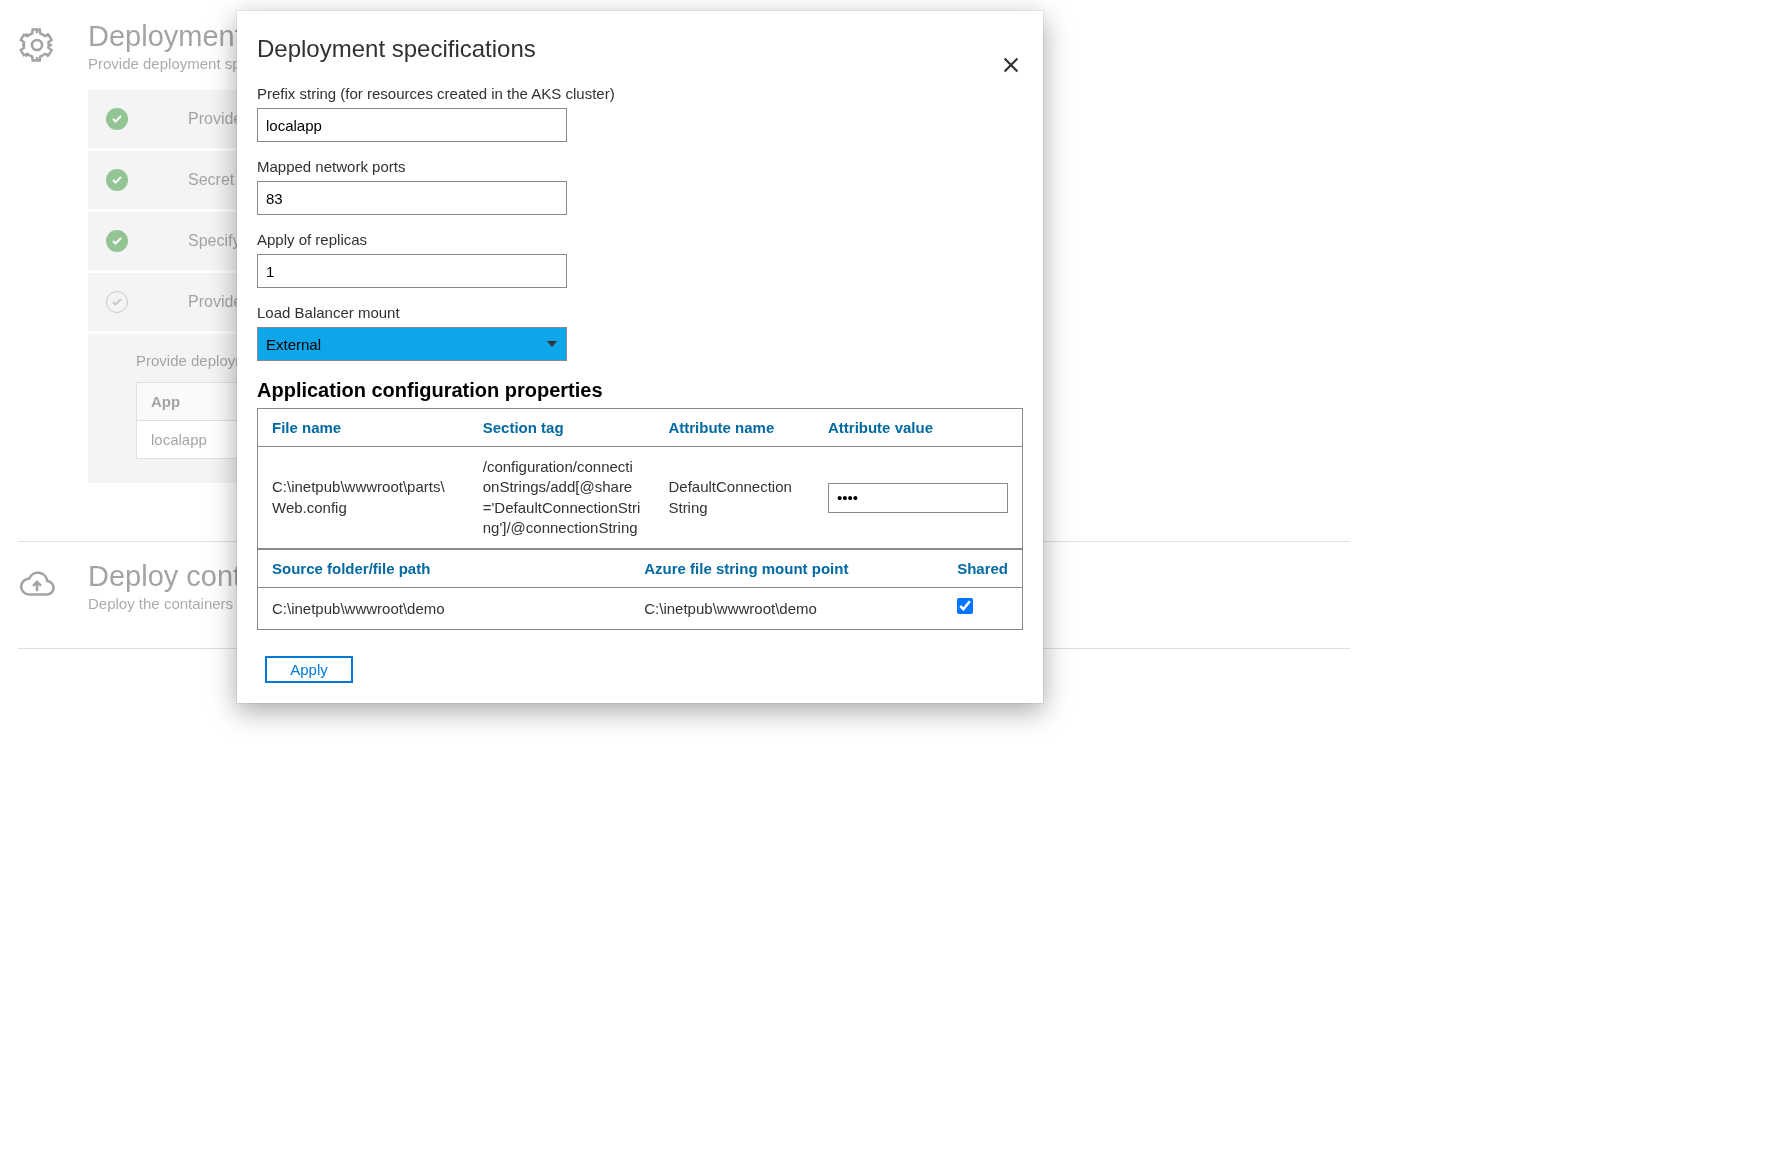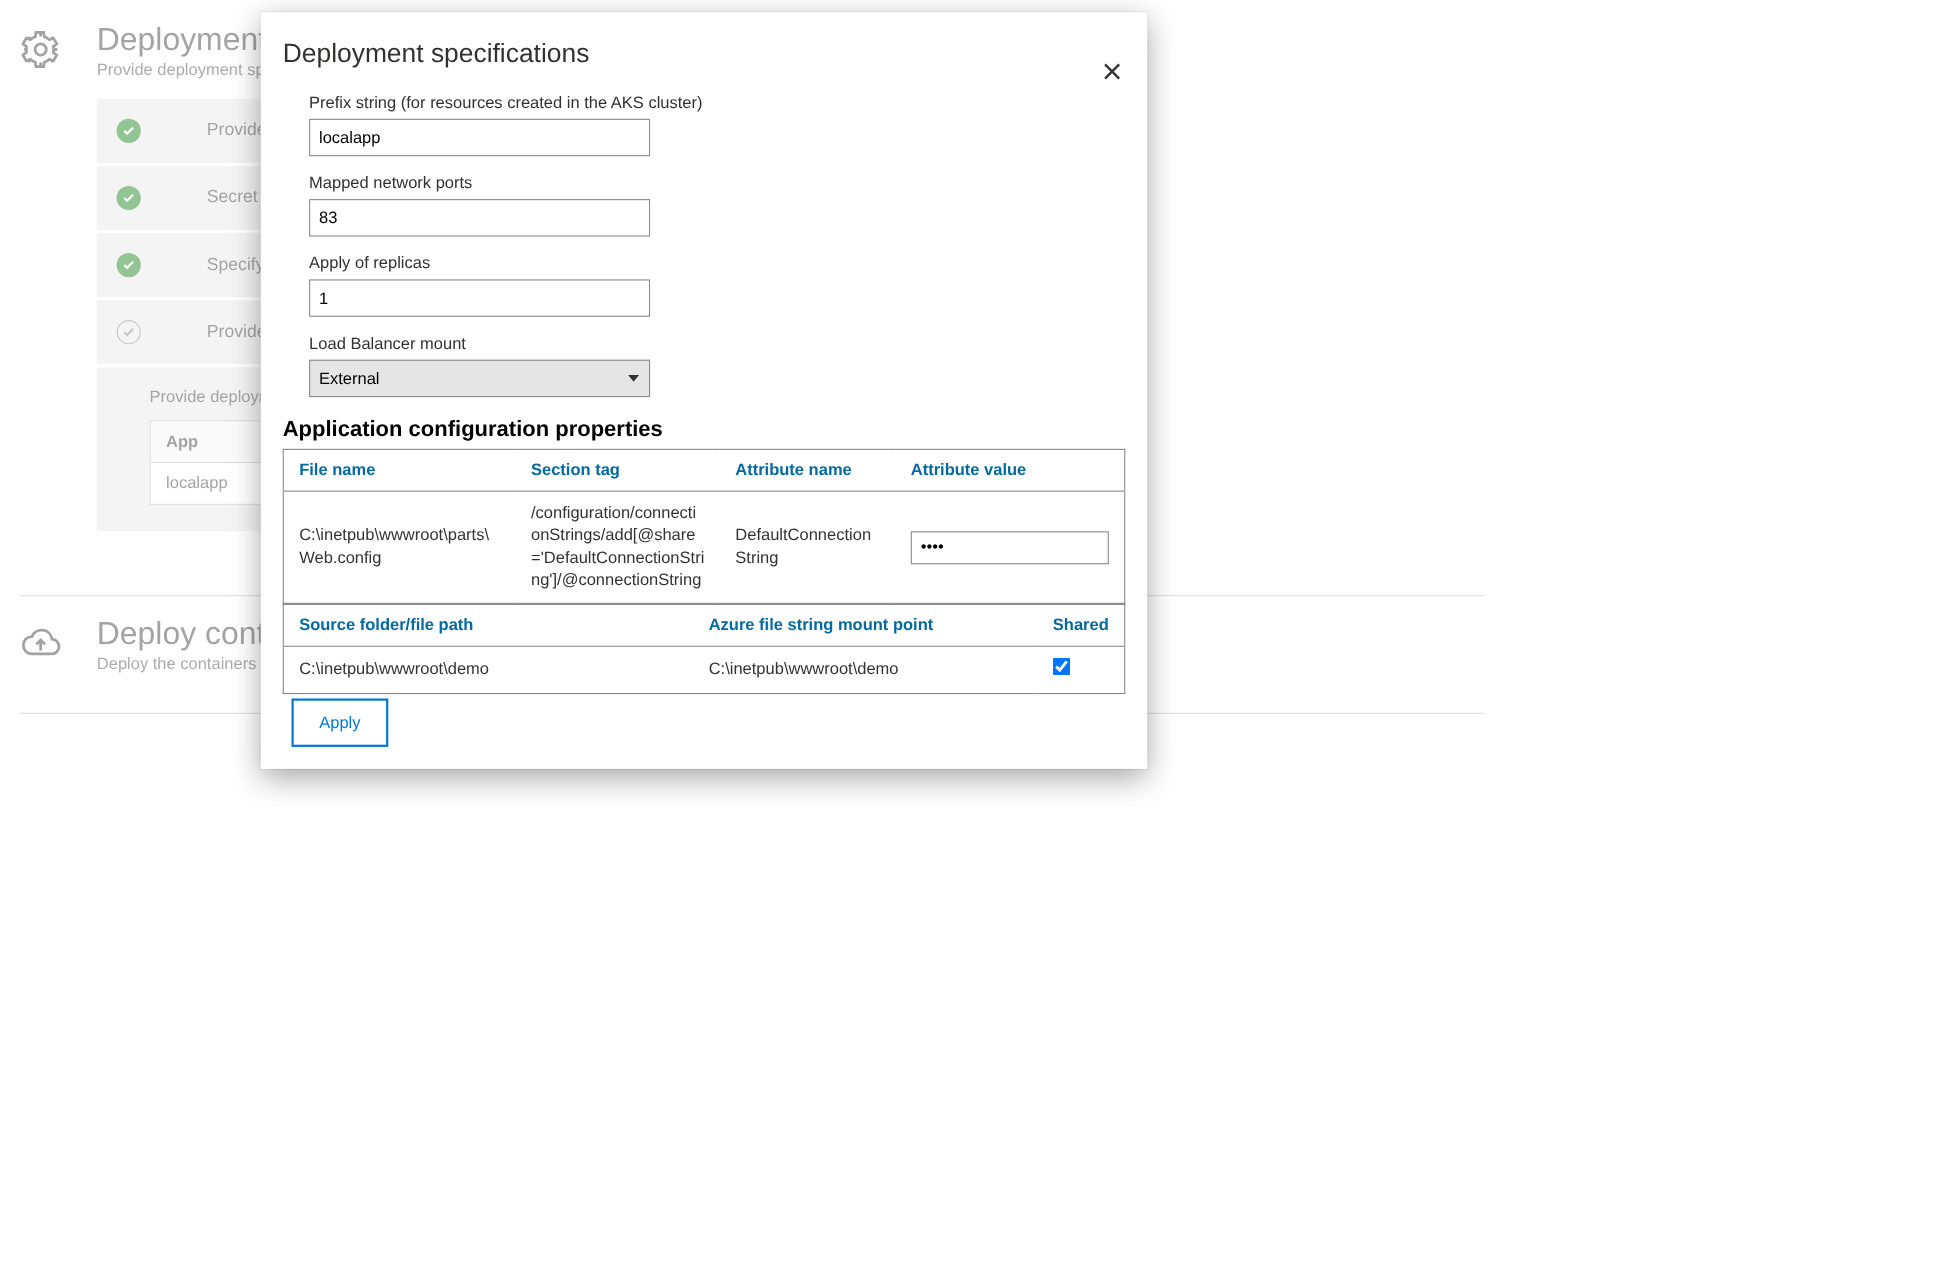--- a/index.html
+++ b/index.html
@@ -124,21 +124,21 @@
 
     .close-btn {
       position: absolute;
       top: 40px; right: 18px;
       width: 28px; height: 28px;
       cursor: pointer;
       display: flex; align-items: center; justify-content: center;
     }
     .close-btn svg { width: 22px; height: 22px; }
 
-    .form-group { margin-bottom: 16px; margin-left: 24px; }
+    .form-group { margin-bottom: 16px; }
     .form-label { display: block; font-size: 15px; margin-bottom: 6px; color: #323130; }
 
     .text-input {
       width: 310px;
       height: 34px;
       border: 1px solid #8a8a8a;
       padding: 0 8px;
       font-size: 15px;
       font-family: inherit;
     }
@@ -148,21 +148,21 @@
       width: 310px;
     }
     .select-wrap select {
       width: 100%;
       height: 34px;
       border: 1px solid #8a8a8a;
       padding: 0 8px;
       font-size: 15px;
       font-family: inherit;
       appearance: none;
-      background: #e5e5e5;
+      background: #0ea5e9;
     }
     .select-wrap::after {
       content: "";
       position: absolute;
       right: 10px; top: 14px;
       width: 0; height: 0;
       border-left: 5px solid transparent;
       border-right: 5px solid transparent;
       border-top: 6px solid #333;
       pointer-events: none;
@@ -201,24 +201,24 @@
       width: 180px;
       height: 30px;
       border: 1px solid #8a8a8a;
       padding: 0 8px;
       font-size: 15px;
     }
 
     .cb { width: 16px; height: 16px; }
 
     .apply-btn {
-      margin-top: 4px;
+      margin-top: 26px;
       margin-left: 8px;
       width: 88px;
-      height: 44px;
+      height: 27px;
       border: 2px solid #0078d4;
       background: #fff;
       color: #0078d4;
       font-size: 15px;
       cursor: pointer;
       font-family: inherit;
     }
   </style>
 </head>
 <body>

